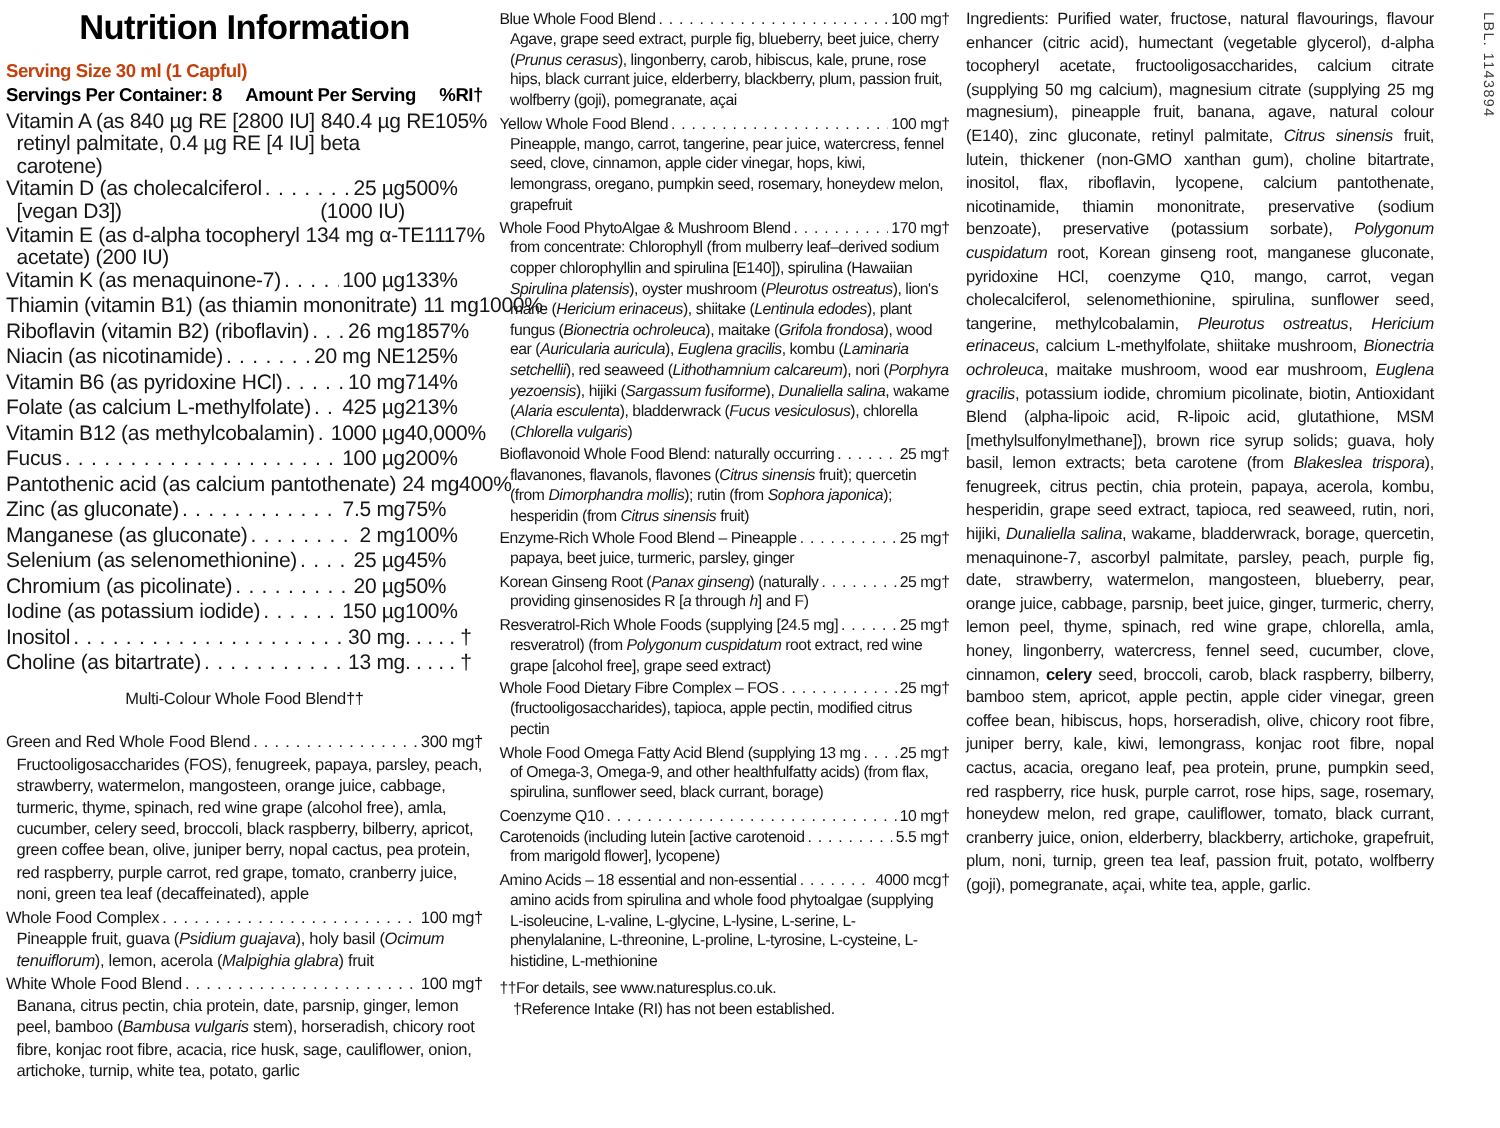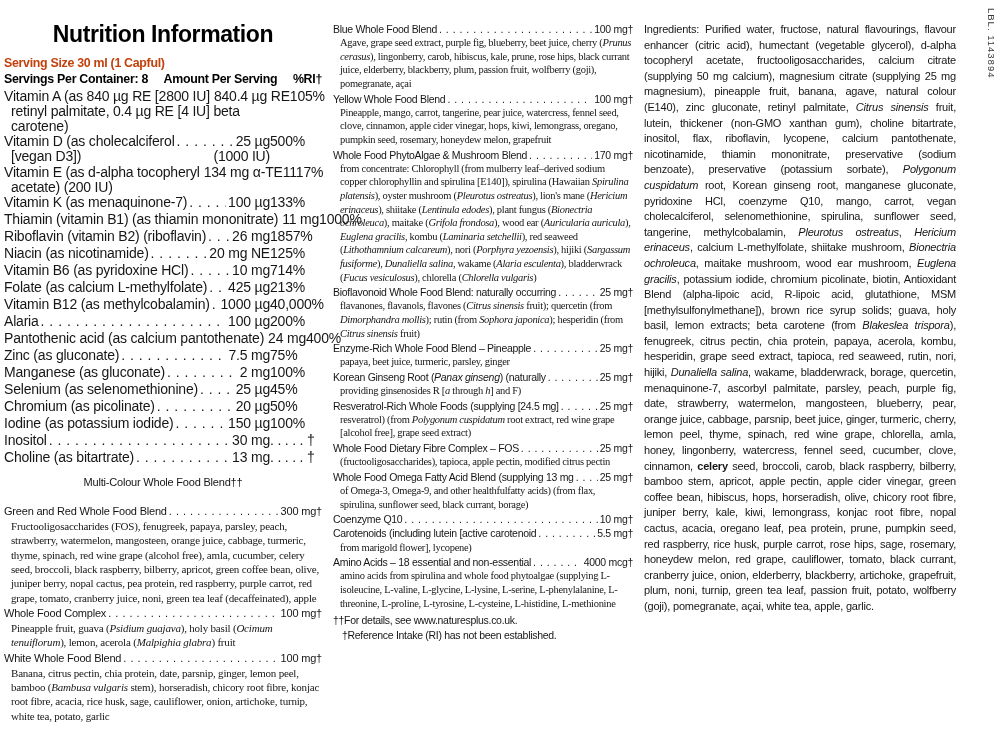--- a/index.html
+++ b/index.html
@@ -1,20 +1,20 @@
 <!DOCTYPE html>
 <html><head>
 <meta charset="utf-8">
 <style>
   html,body{margin:0;padding:0;}
   body{
     width:1000px;height:752px;background:#ffffff;color:#161616;
     font-family:"Liberation Sans", sans-serif;position:relative;overflow:hidden;
   }
-  .label{display:flex;gap:11px;padding:20px 0 0 4px;}
+  .label{display:flex;gap:11px;padding:4px 0 0 4px;}
   .col1{width:318px;flex:0 0 318px;}
   .col2{width:300px;flex:0 0 300px;padding-top:2px;}
   .col3{width:312px;flex:0 0 312px;padding-top:2px;}
 
   .title{
     font-size:23px;font-weight:bold;text-align:center;margin:1px 0 7px 0;
     letter-spacing:-0.4px;color:#000;
   }
   .bold-line{font-weight:bold;font-size:12.4px;letter-spacing:-0.3px;line-height:16px;color:#c2410c;}
   .serv-row{display:flex;justify-content:space-between;font-weight:bold;font-size:12.4px;
@@ -28,21 +28,21 @@
   .namt{white-space:nowrap;}
   .nri{width:52px;flex:0 0 52px;text-align:left;white-space:nowrap;}
   .nline2{display:flex;justify-content:space-between;line-height:14.5px;
     padding-left:7px;padding-right:52px;margin-top:-1px;}
 
   .blends{font-size:11px;letter-spacing:-0.2px;margin-top:9px;}
   .blend-super{line-height:15px;margin-bottom:14px;text-align:center;}
   .bhead{display:flex;align-items:baseline;line-height:14.8px;}
   .btitle{white-space:nowrap;}
   .bamt{white-space:nowrap;}
-  .bbody{padding-left:7px;line-height:14.4px;margin-bottom:1px;font-family:Liberation Serif, serif;}
+  .bbody{padding-left:7px;line-height:14.4px;margin-bottom:1px;}
 
   .col2 .blends{margin-top:0;font-size:10.5px;letter-spacing:-0.3px;}
   .col2 .bhead{line-height:14.2px;}
   .col2 .bbody{line-height:13.6px;}
 
   .footnotes{font-size:10.5px;letter-spacing:-0.3px;margin-top:3px;}
   .fn{line-height:14.5px;}
   .fn-indent{padding-left:9px;}
 
   .ingredients{
@@ -155,21 +155,21 @@
         <div class="nrow">
           <div class="nline">
             <span class="nname">Vitamin B12 (as methylcobalamin)</span>
             <span class="dots"></span>
             <span class="namt">1000 µg</span>
             <span class="nri">40,000%</span>
           </div>
         </div>
         <div class="nrow">
           <div class="nline">
-            <span class="nname">Alaria</span>
+            <span class="nname">Fucus</span>
             <span class="dots"></span>
             <span class="namt">100 µg</span>
             <span class="nri">200%</span>
           </div>
         </div>
         <div class="nrow">
           <div class="nline">
             <span class="nname">Pantothenic acid (as calcium pantothenate)</span>
             <span class="dots"></span>
             <span class="namt">24 mg</span>

